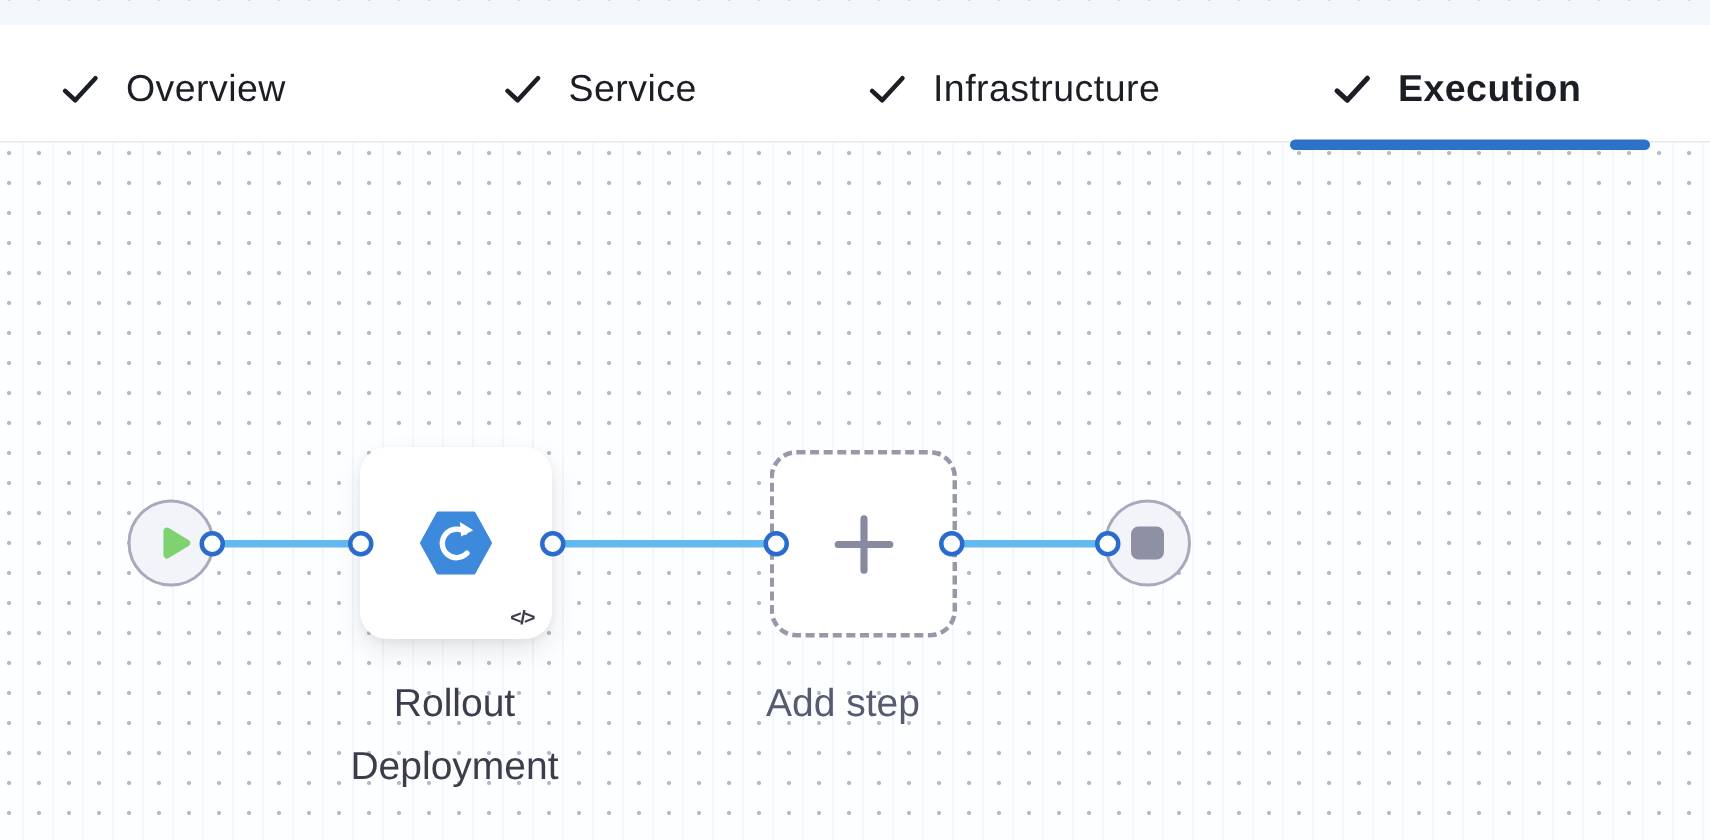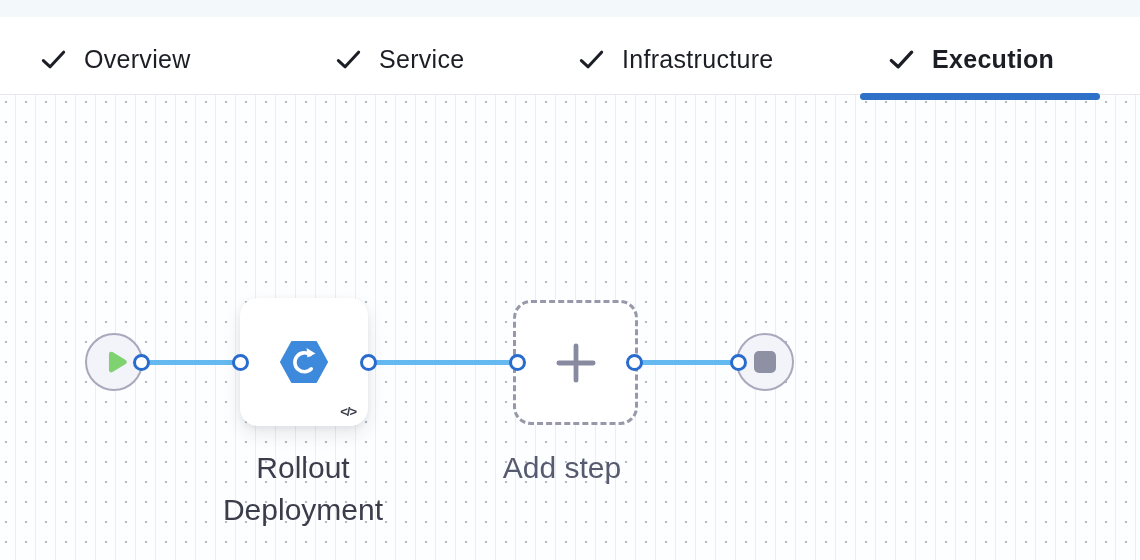--- a/index.html
+++ b/index.html
@@ -88,21 +88,21 @@
     position: absolute; left: 513px; top: 205px; width: 125px; height: 125px;
     background: #ffffff; border: 3px dashed #9898ab; border-radius: 18px;
     display: flex; align-items: center; justify-content: center;
     z-index: 2; cursor: pointer;
   }
   .plus-icon { width: 42px; height: 42px; }
 
   
   .node-label {
     position: absolute; top: 352px; width: 220px; text-align: center;
-    font-size: 30px; line-height: 42px; z-index: 2;
+    font-size: 26px; line-height: 42px; z-index: 2;
   }
   .rollout-label { left: 193px; color: #3b3d4b; }
   .addstep-label { left: 452px; color: #565b70; }
 </style>
 </head>
 <body>
 
 <div class="screen">
 
   <div class="top-strip"></div>

